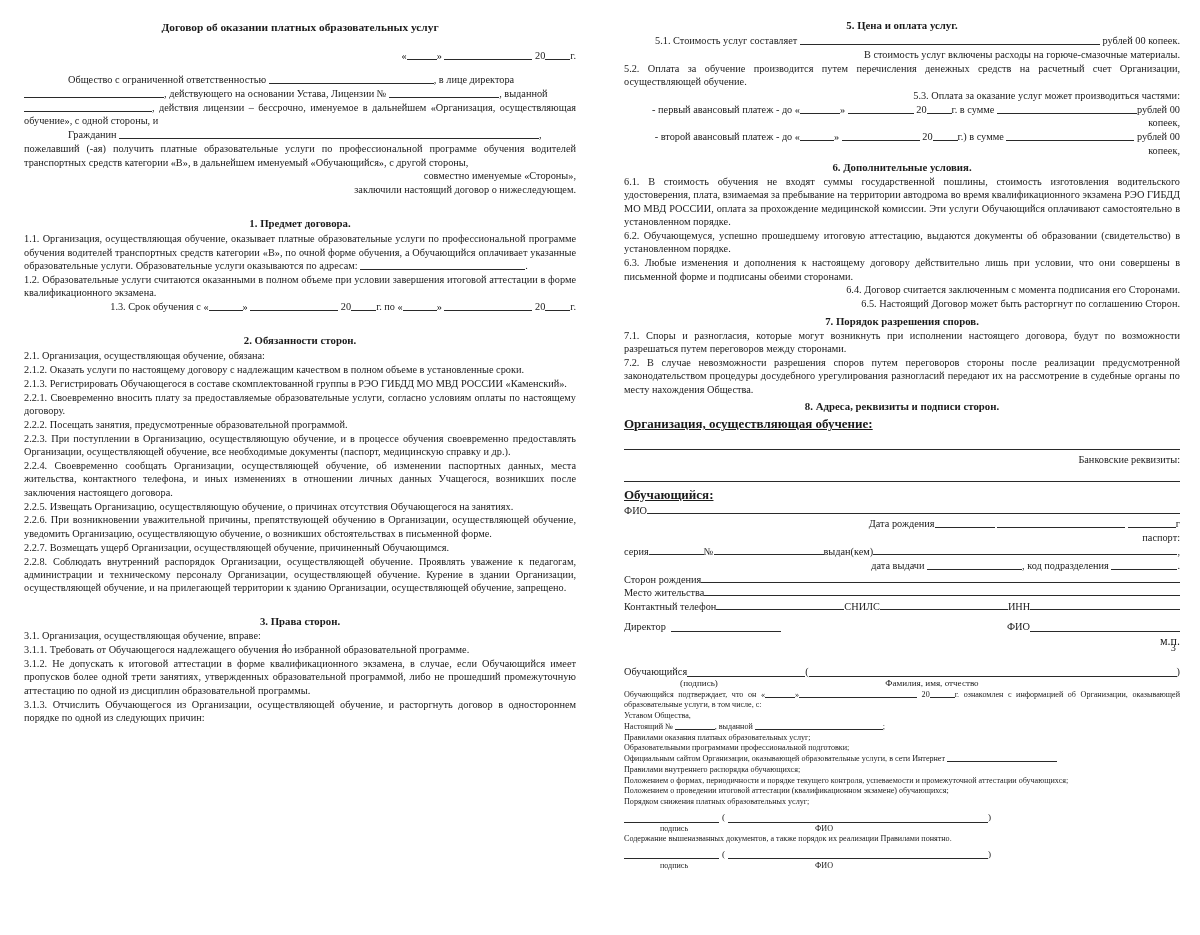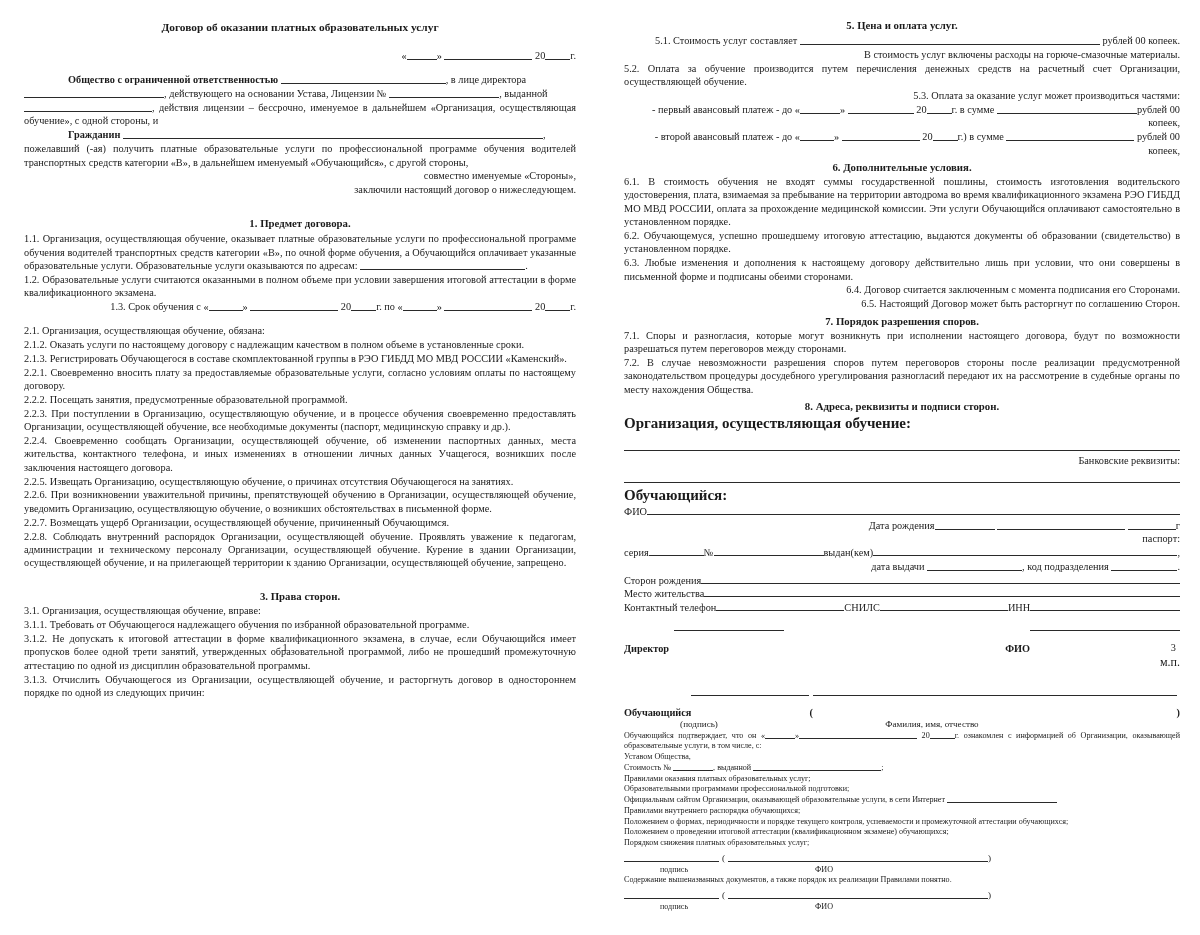--- a/index.html
+++ b/index.html
@@ -58,24 +58,25 @@
   p.t.jt { text-align: justify; }
   p.t.left { text-align: right; }
   p.t.ind  { text-indent: 44px; }
   p.small {
     font-size: 8.1px;
     line-height: 1.33;
     margin: 0;
     text-align: justify;
   }
   p.small.left { text-align: left; }
-  .b { font-weight: bold; margin-top: 20px; }
+  .b { font-weight: normal; }
   .u-head {
     font-weight: bold;
-    font-size: 15px;
+    font-size: 13px;
+    text-decoration: underline;
     display: inline-block;
     line-height: 1.3;
   }
   .gap-m { height: 10px; }
   .gap-l { height: 16px; }
 
   
   .bl {
     display: inline-block;
     border-bottom: 1px solid #2a2a2a;
@@ -122,21 +123,21 @@
   .rule-row .grow {
     flex: 1 1 auto;
     border-bottom: 1px solid #2a2a2a;
     height: 0.85em;
     margin-bottom: -1px;
   }
   .rule-row .tail { flex: 0 0 auto; }
 
   .sign-row {
     display: flex;
-    align-items: flex-start;
+    align-items: center;
     font-size: 10.3px;
     line-height: 1.3;
     margin-top: 7px;
   }
   .caption-row {
     display: flex;
     font-size: 9.1px;
     line-height: 1.25;
   }
 
@@ -199,38 +200,39 @@
       <span>«</span><span class="bl w34"></span><span>»</span>
       <span class="bl w88"></span>
       <span>20</span><span class="bl w25"></span><span>г. по</span>
       <span>«</span><span class="bl w34"></span><span>»</span>
       <span class="bl w88"></span>
       <span>20</span><span class="bl w25"></span><span>г.</span>
     </p>
 
     <div class="gap-m"></div>
 
+    <div class="sec-head">2. Обязанности сторон.</div>
     <p class="t jt">2.1. Организация, осуществляющая обучение, обязана:</p>
     <p class="t jt">2.1.2. Оказать услуги по настоящему договору с надлежащим качеством в полном объеме в установленные сроки.</p>
     <p class="t jt">2.1.3. Регистрировать Обучающегося в составе скомплектованной группы в РЭО ГИБДД МО МВД РОССИИ «Каменский».</p>
     <p class="t jt">2.2.1. Своевременно вносить плату за предоставляемые образовательные услуги, согласно условиям оплаты по настоящему договору.</p>
     <p class="t jt">2.2.2. Посещать занятия, предусмотренные образовательной программой.</p>
     <p class="t jt">2.2.3. При поступлении в Организацию, осуществляющую обучение, и в процессе обучения своевременно предоставлять Организации, осуществляющей обучение, все необходимые документы (паспорт, медицинскую справку и др.).</p>
     <p class="t jt">2.2.4. Своевременно сообщать Организации, осуществляющей обучение, об изменении паспортных данных, места жительства, контактного телефона, и иных изменениях в отношении личных данных Учащегося, возникших после заключения настоящего договора.</p>
     <p class="t jt">2.2.5. Извещать Организацию, осуществляющую обучение, о причинах отсутствия Обучающегося на занятиях.</p>
     <p class="t jt">2.2.6. При возникновении уважительной причины, препятствующей обучению в Организации, осуществляющей обучение, уведомить Организацию, осуществляющую обучение, о возникших обстоятельствах в письменной форме.</p>
     <p class="t jt">2.2.7. Возмещать ущерб Организации, осуществляющей обучение, причиненный Обучающимся.</p>
     <p class="t jt">2.2.8. Соблюдать внутренний распорядок Организации, осуществляющей обучение. Проявлять уважение к педагогам, администрации и техническому персоналу Организации, осуществляющей обучение. Курение в здании Организации, осуществляющей обучение, и на прилегающей территории к зданию Организации, осуществляющей обучение, запрещено.</p>
 
     <div class="gap-l"></div>
 
     <div class="sec-head tight">3. Права сторон.</div>
     <p class="t jt">3.1. Организация, осуществляющая обучение, вправе:</p>
     <p class="t jt">3.1.1. Требовать от Обучающегося надлежащего обучения по избранной образовательной программе.</p>
-    <p class="t jt">3.1.2. Не допускать к итоговой аттестации в форме квалификационного экзамена, в случае, если Обучающийся имеет пропусков более одной трети занятий, утвержденных образовательной программой, либо не прошедший промежуточную аттестацию по одной из дисциплин образовательной программы.</p>
+    <p class="t jt">3.1.2. Не допускать к итоговой аттестации в форме квалификационного экзамена, в случае, если Обучающийся имеет пропусков более одной трети занятиях, утвержденных образовательной программой, либо не прошедший промежуточную аттестацию по одной из дисциплин образовательной программы.</p>
     <p class="t jt">3.1.3. Отчислить Обучающегося из Организации, осуществляющей обучение, и расторгнуть договор в одностороннем порядке по одной из следующих причин:</p>
 
     <div class="page-num left">1</div>
   </div>
 
   <div class="col col-right">
 
     <div class="sec-head" style="margin-top:4px">5. Цена и оплата услуг.</div>
 
     <p class="t left">
@@ -356,21 +358,21 @@
     </div>
 
     <p class="small">
       <span>Обучающийся подтверждает, что он «</span><span class="bl w30"></span><span>»</span><span class="bl w118"></span>
       <span>20</span><span class="bl w25"></span><span>г. ознакомлен с информацией об Организации, оказывающей образовательные услуги, в том числе, с:</span>
     </p>
 
     <p class="small left">Уставом Общества,</p>
 
     <p class="small left">
-      <span>Стоимость №</span>
+      <span>Настоящий №</span>
       <span class="bl w40"></span><span>, выданной</span>
       <span class="bl w128"></span><span>;</span>
     </p>
 
     <p class="small left">Правилами оказания платных образовательных услуг;</p>
     <p class="small left">Образовательными программами профессиональной подготовки;</p>
 
     <p class="small left">
       <span>Официальным сайтом Организации, оказывающей  образовательные услуги, в сети Интернет</span>
       <span class="bl w110"></span>

